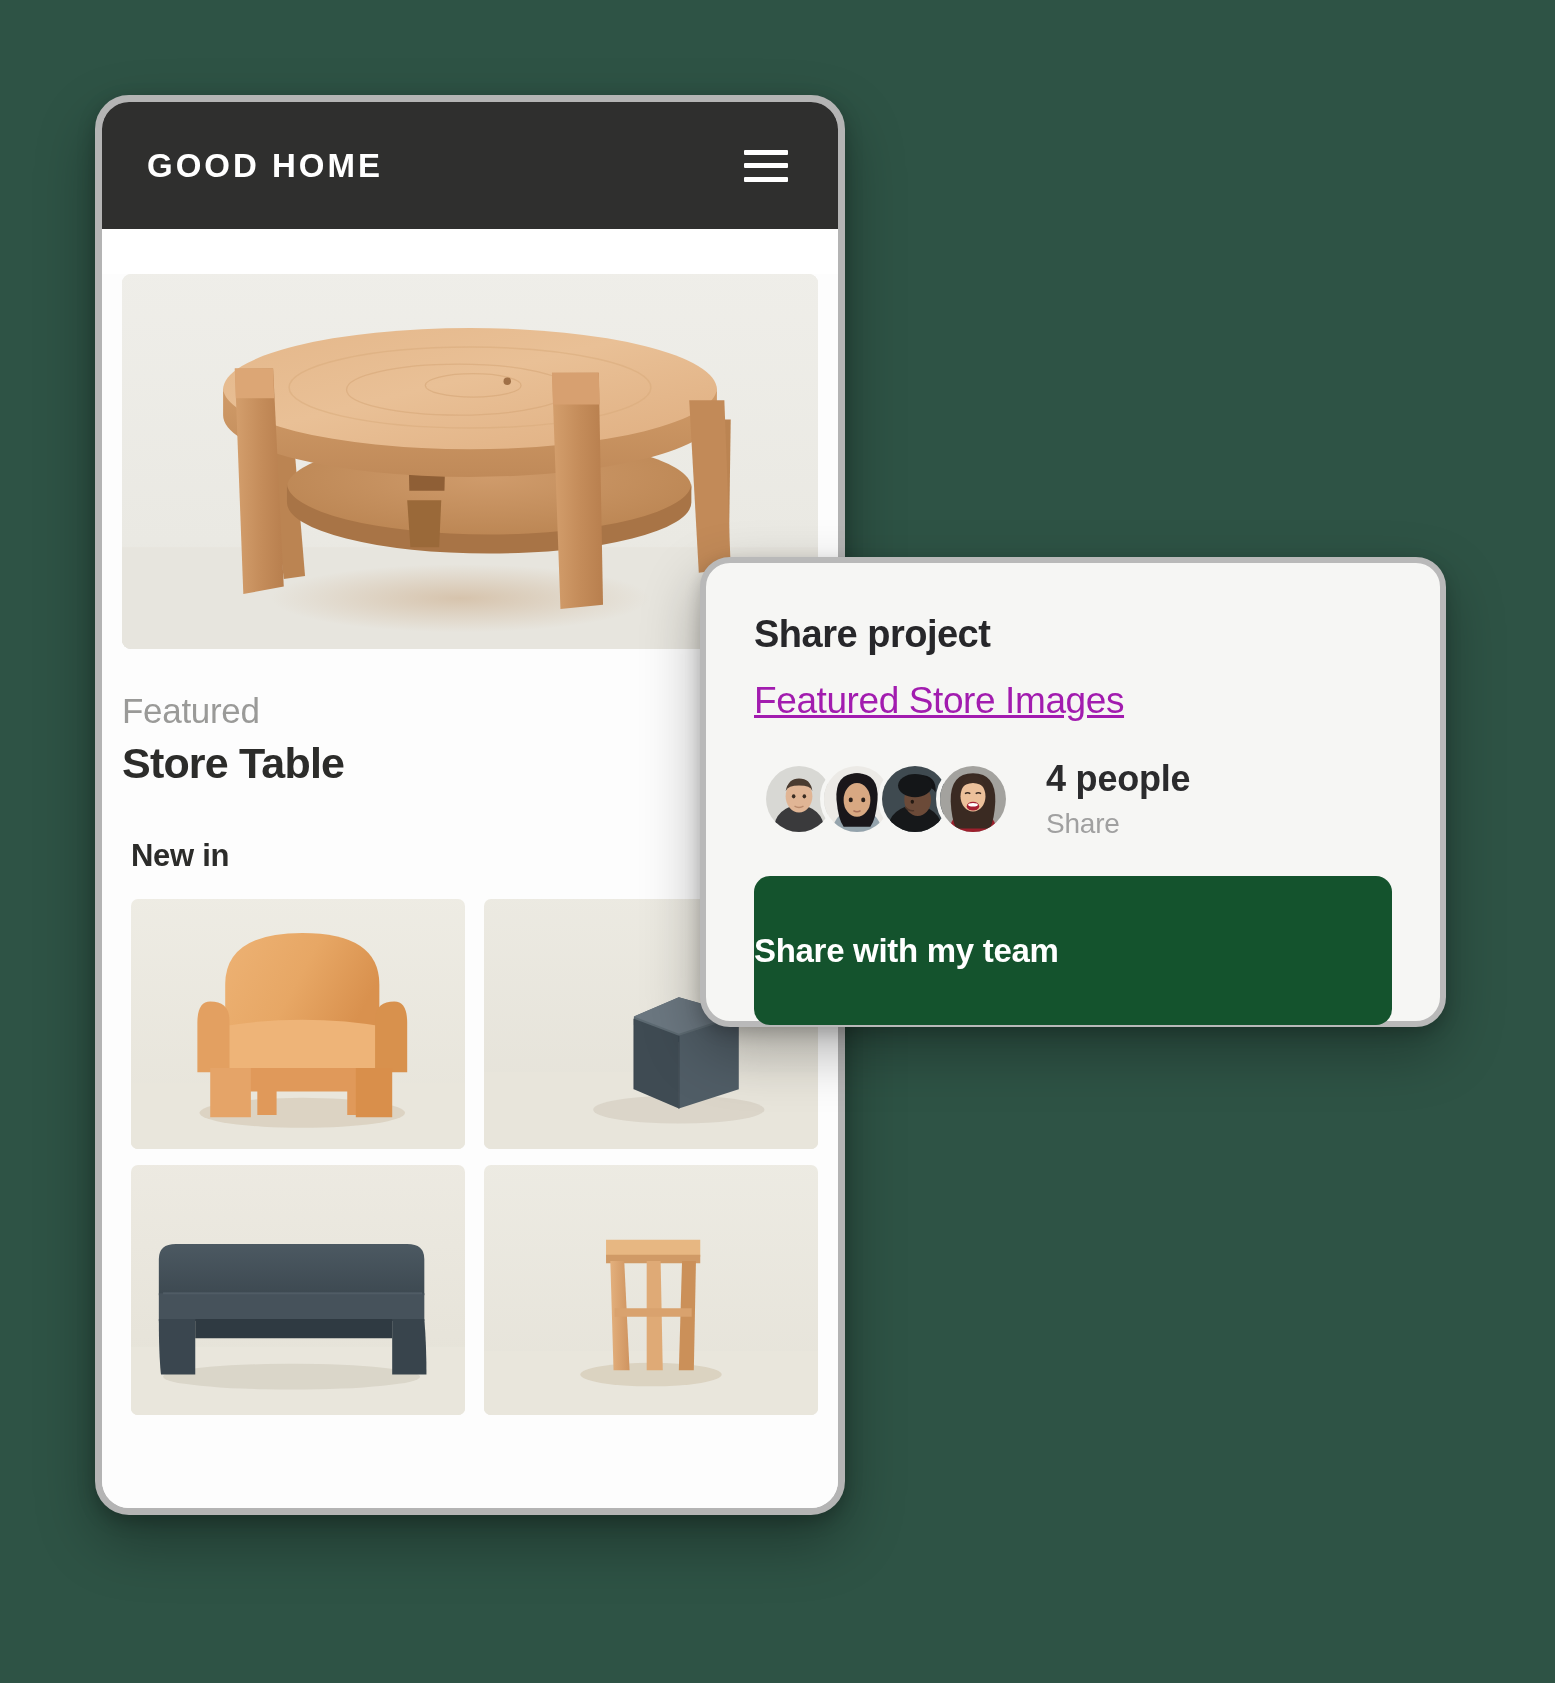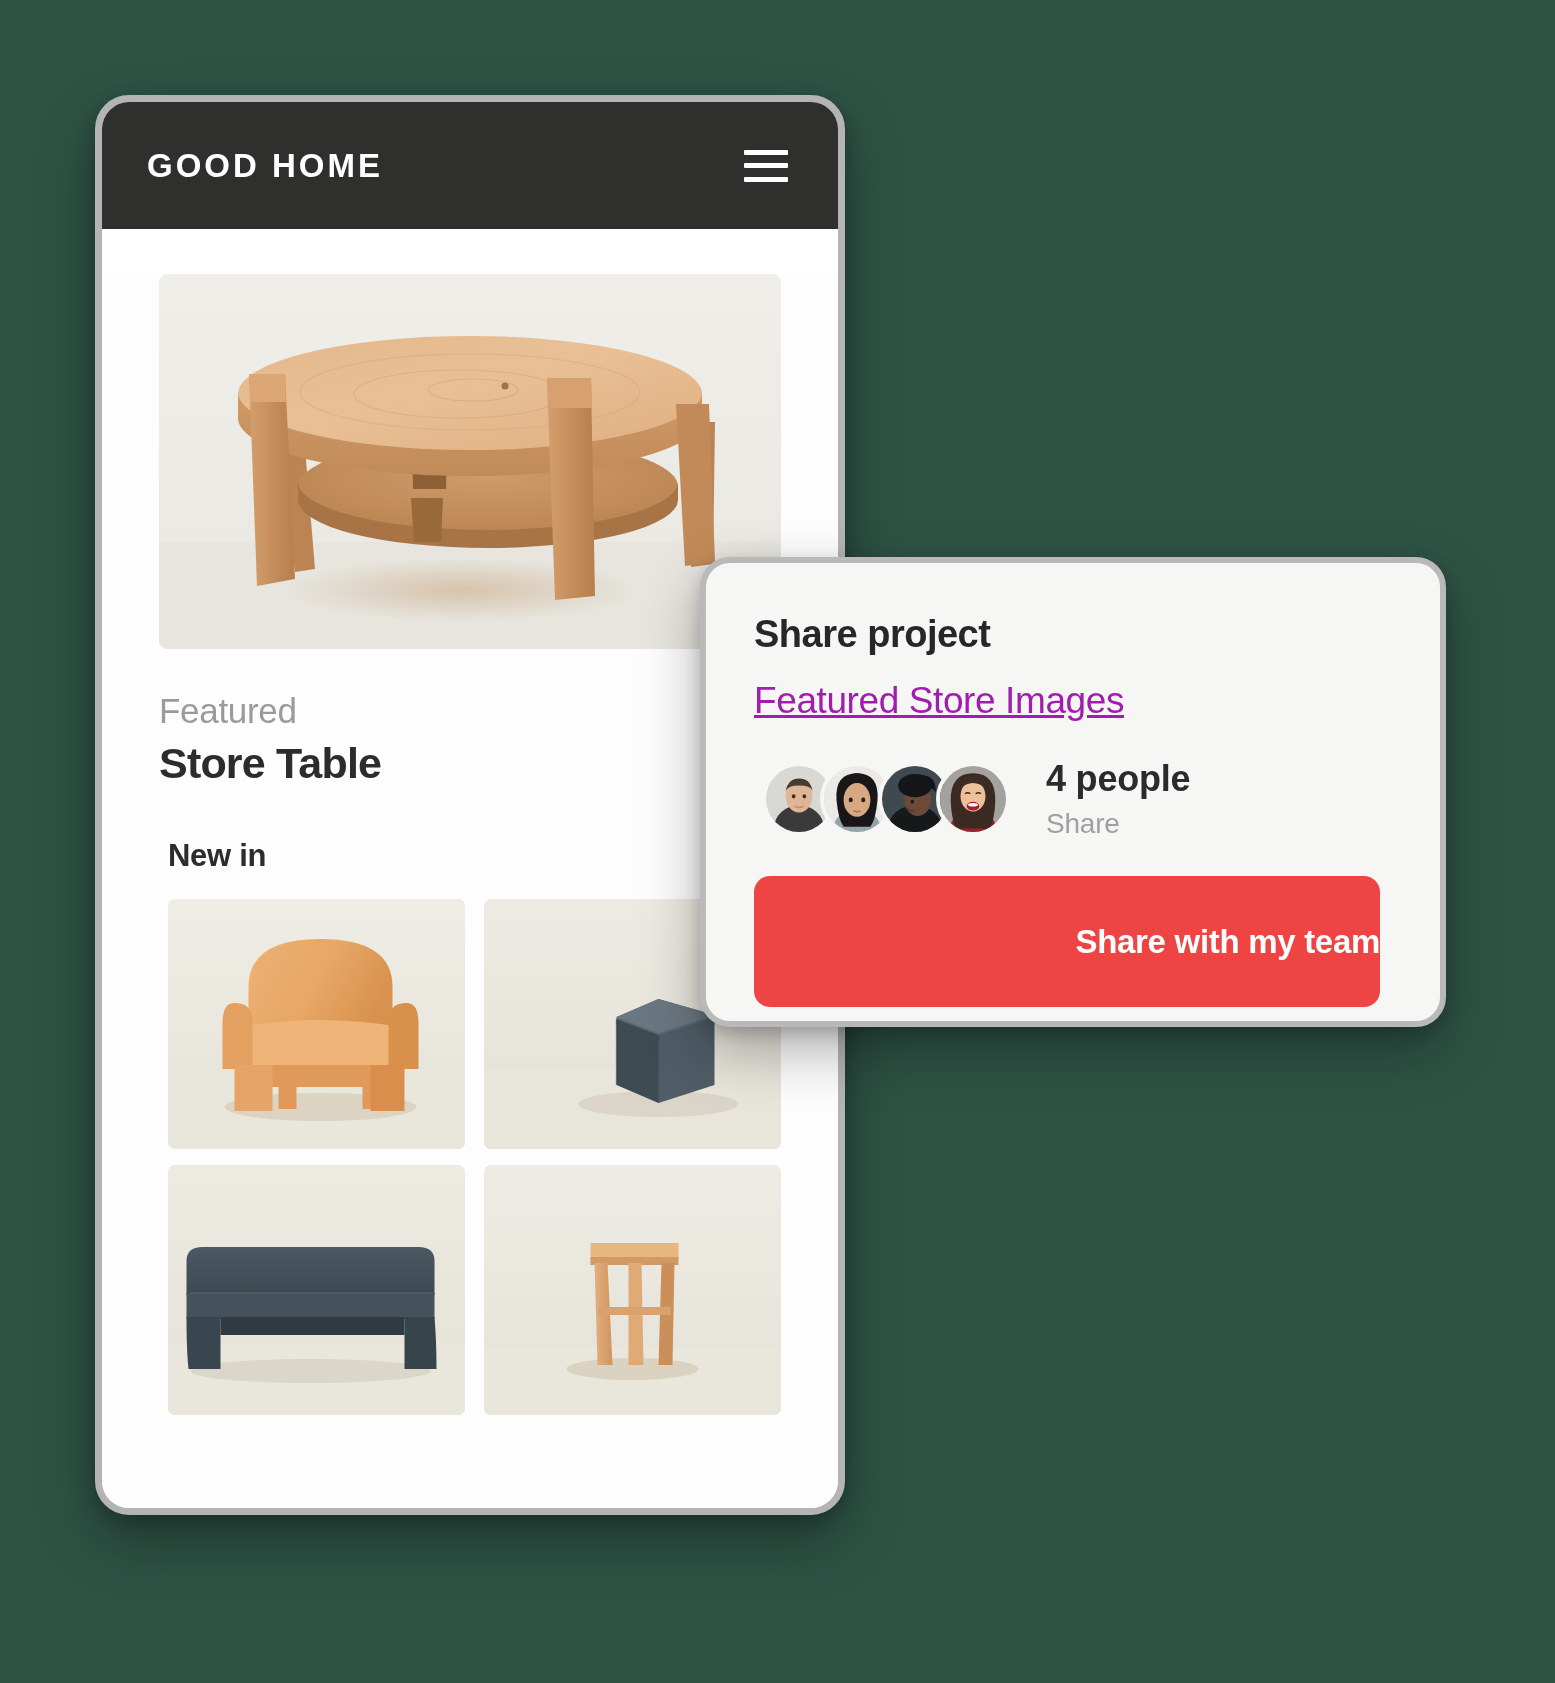--- a/index.html
+++ b/index.html
@@ -29,21 +29,21 @@
   }
   #brand {
     color: #ffffff;
     font-size: 33px;
     font-weight: bold;
     letter-spacing: 3.0px;
   }
   #hamburger { width: 44px; height: 32px; display: flex; flex-direction: column; justify-content: space-between; cursor: pointer; }
   #hamburger span { display: block; height: 5px; background: #ffffff; border-radius: 1px; }
 
-  #phone-body { padding: 0 57px; background: #fdfdfd; height: 100%; }
+  #phone-body { padding: 0 20px; background: #fdfdfd; height: 100%; }
 
   
   .hero {
     margin-top: 45px;
     height: 375px;
     border-radius: 9px;
     overflow: hidden;
     position: relative;
     background: linear-gradient(170deg,#edece7 0%, #e9e8e2 48%, #e3e2dc 100%);
   }
@@ -85,21 +85,21 @@
 
   
   #share-card {
     position: absolute;
     left: 700px; top: 557px;
     width: 746px; height: 470px;
     background: #f6f6f4;
     border: 6px solid #b9b9b9;
     border-radius: 30px;
     box-shadow: 0 24px 58px rgba(0,0,0,0.30), 0 6px 16px rgba(0,0,0,0.18);
-    padding: 50px 60px 0 48px;
+    padding: 50px 48px 0 48px;
   }
   #share-title { font-size: 38px; font-weight: bold; color: #27272a; letter-spacing: -0.5px; }
   #share-subtitle { margin-top: 24px; font-size: 37px; color: #a21caf; letter-spacing: -0.4px; text-decoration: underline; }
 
   #people-row { margin-top: 36px; display: flex; align-items: center; }
   #avatars { display: flex; margin-left: 8px; }
   .avatar {
     width: 74px; height: 74px; border-radius: 50%;
     overflow: hidden;
     border: 4px solid #f6f6f4;
@@ -107,24 +107,24 @@
     position: relative;
   }
   .avatar:first-child { margin-left: 0; }
   .avatar svg { width: 100%; height: 100%; display:block; }
   #people-text { margin-left: 36px; }
   #people-count { font-size: 36px; font-weight: bold; color: #2b2b2d; letter-spacing: -0.2px; }
   #people-edit { margin-top: 8px; font-size: 28px; color: #a0a0a0; cursor: pointer; letter-spacing: -0.2px; }
 
   #share-button {
     margin-top: 36px;
-    height: 131px;
-    background: #ef4444;
+    height: 149px;
+    background: #14532d;
     border-radius: 16px;
-    display: flex; align-items: center; justify-content: flex-end;
+    display: flex; align-items: center; justify-content: flex-start;
     cursor: pointer;
     border: none; width: 100%;
   }
   #share-button-label { color: #ffffff; font-size: 33px; font-weight: bold; letter-spacing: -0.3px; font-family: "Liberation Sans", sans-serif; }
 </style>
 </head>
 <body>
 
 <div id="stage">
 

